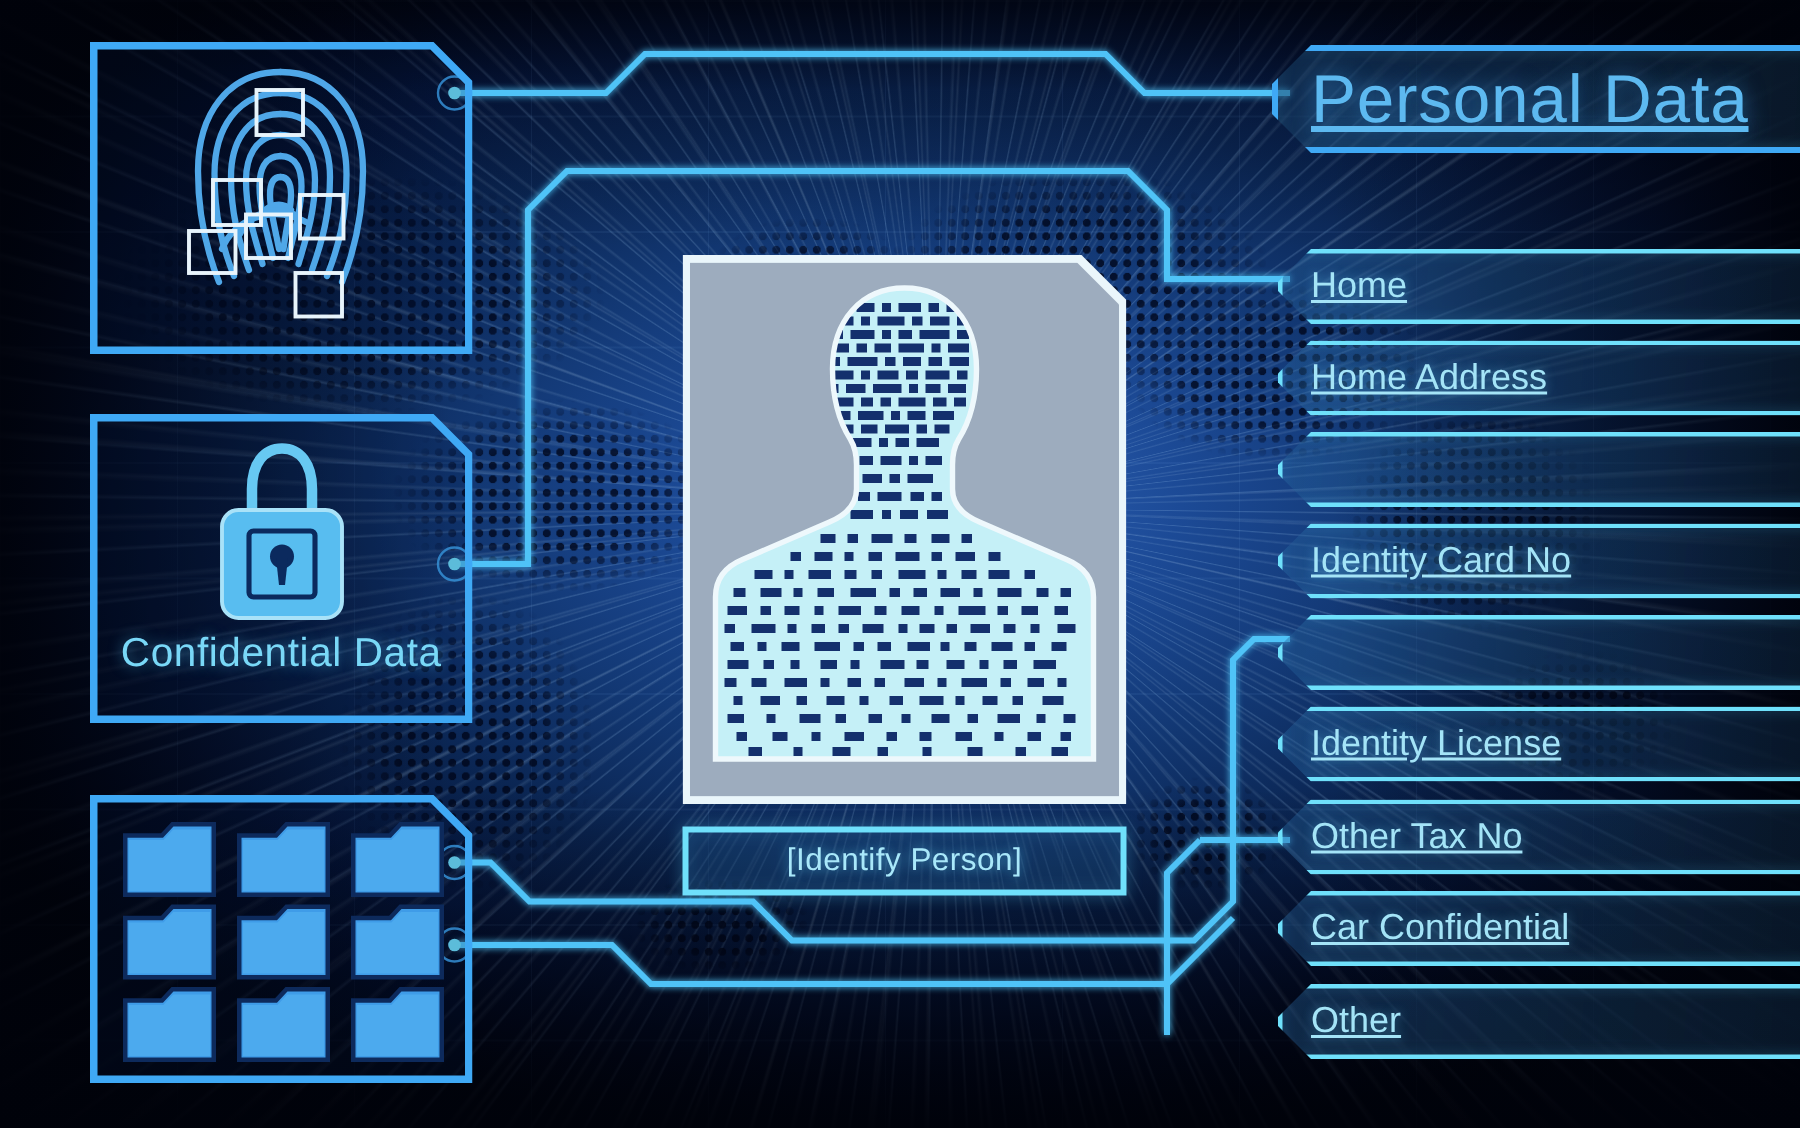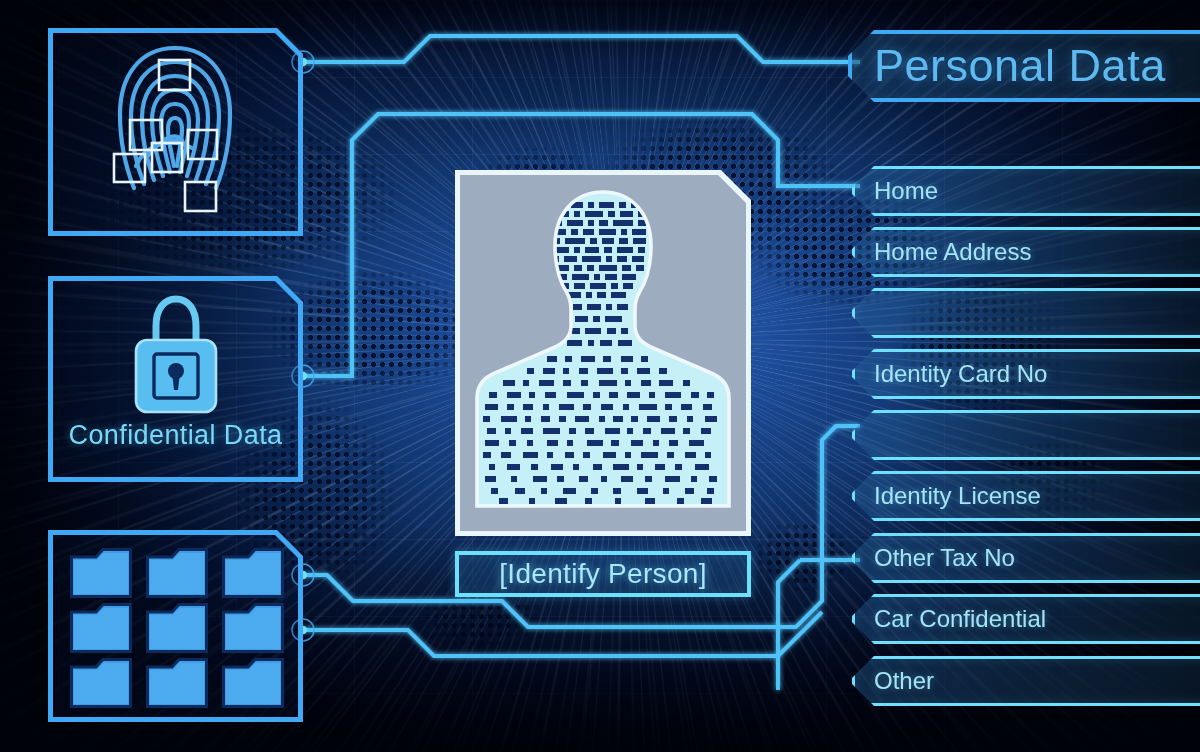--- a/index.html
+++ b/index.html
@@ -89,20 +89,21 @@
   }
 
   
   #wires{position:absolute;inset:0;width:1200px;height:752px;}
 
   
   .panel{
     position:absolute;
     border:3px solid #3fa9f5;
     box-sizing:border-box;
+    margin-left:12px;
   }
   .panel.chamfer-tr{
     border:none;
   }
   .panel-frame{position:absolute;inset:0;}
 
   .panel-label{
     position:absolute;
     left:0;right:0;
     text-align:center;
@@ -123,21 +124,21 @@
   }
   .banner-shape{
     position:absolute;inset:0;
     background:linear-gradient(95deg, rgba(22,60,122,.30), rgba(10,34,80,.18));
     border:3px solid #6fe0fb;
     border-right:none;
     box-sizing:border-box;
     clip-path:polygon(22px 0, 100% 0, 100% 100%, 22px 100%, 0 calc(100% - 22px), 0 22px);
     filter:drop-shadow(0 0 4px rgba(90,215,255,.45));
   }
-  .banner-text{position:relative;z-index:2;}
+  .banner-text{position:relative;z-index:2;text-decoration:underline;}
 
   .title-banner .banner-shape{
     border-width:4px;
     border-color:#3fa9f5;
     clip-path:polygon(26px 0, 100% 0, 100% 100%, 26px 100%, 0 calc(100% - 26px), 0 26px);
     background:linear-gradient(95deg, rgba(10,28,66,.42), rgba(6,18,48,.25));
   }
   .title-banner .banner-text{
     color:#5db9f0;
     font-size:45px;
@@ -166,21 +167,21 @@
 
   #identify-btn{
     position:absolute;
     left:455px;top:551px;
     width:296px;height:46px;
     box-sizing:border-box;
     border:4px solid #6fe0fb;
     background:rgba(14,44,100,.30);
     display:flex;align-items:center;justify-content:center;
     color:#a9e8fa;
-    font-size:28px;
+    font-size:21px;
     letter-spacing:.3px;
     text-shadow:0 0 8px rgba(110,215,255,.5);
     filter:drop-shadow(0 0 5px rgba(90,215,255,.4));
   }
 
   
   .icon-svg{position:absolute;}
 </style>
 </head>
 <body>

